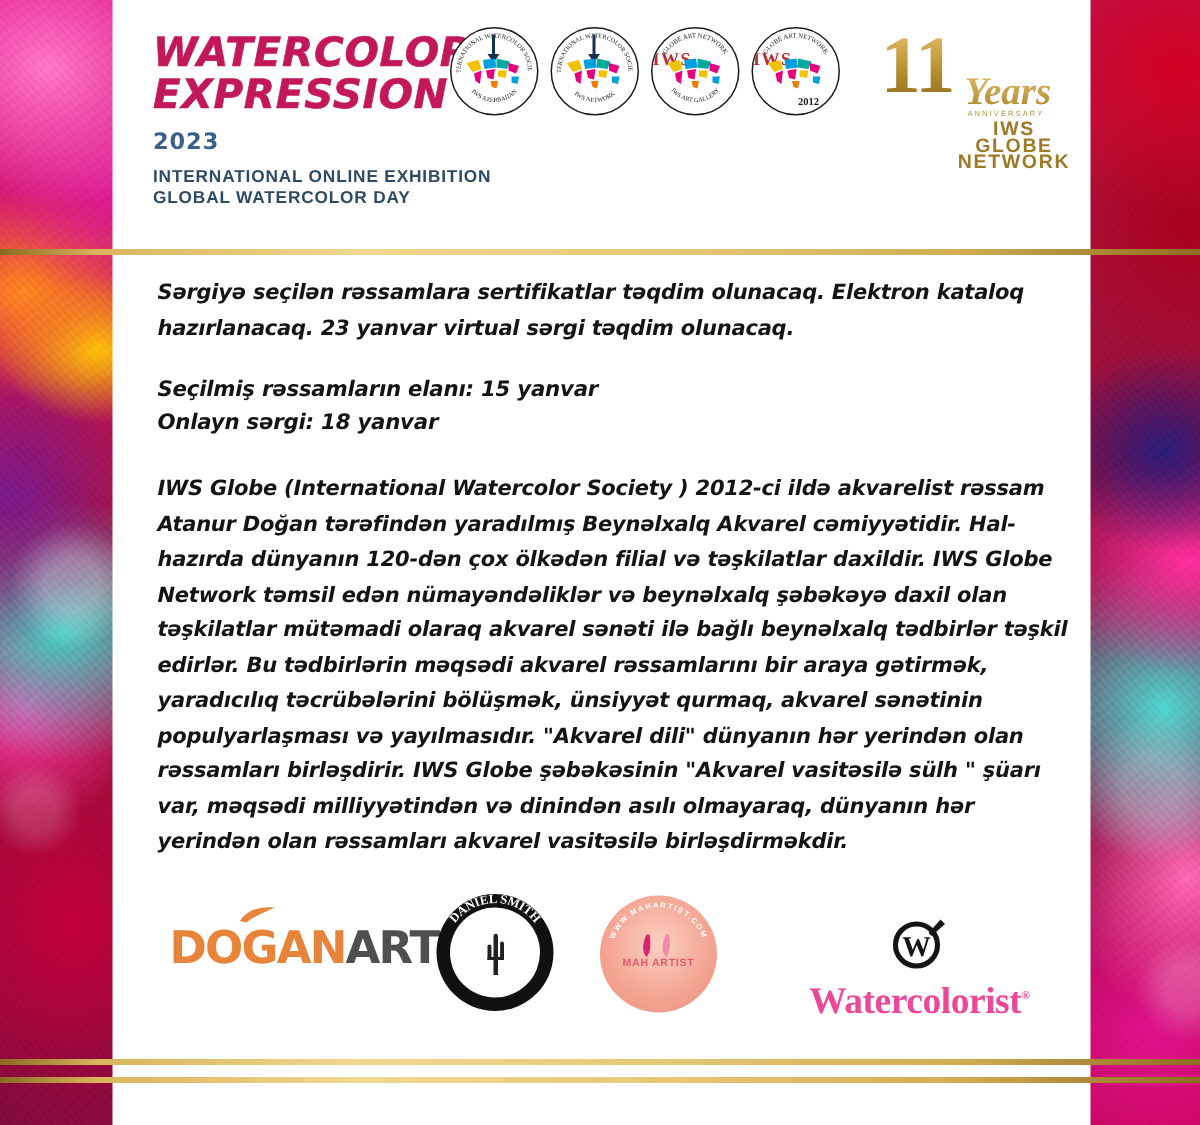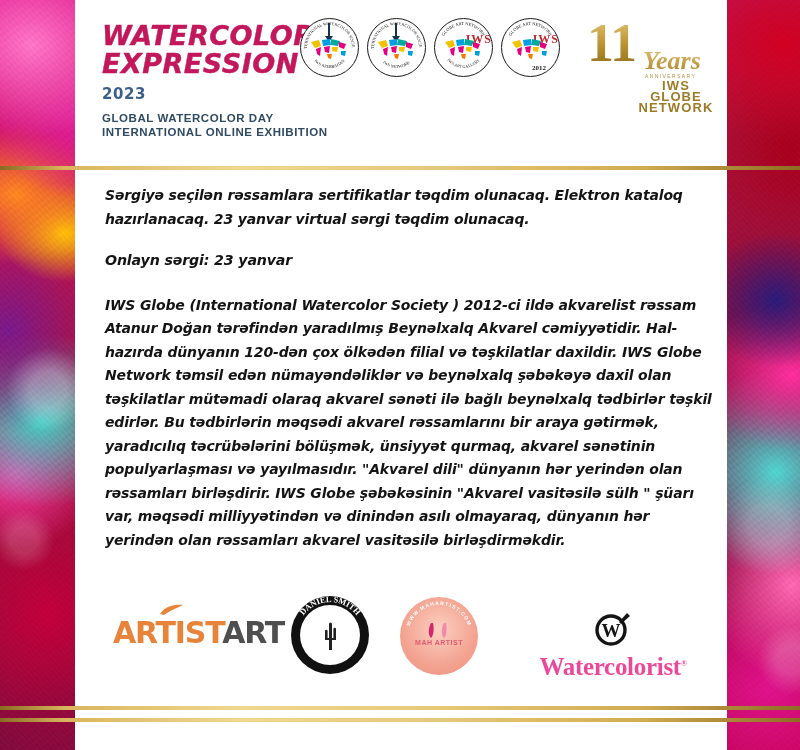--- a/index.html
+++ b/index.html
@@ -69,21 +69,21 @@
     color:#3a5f8a;margin-top:7px;letter-spacing:.6px;}
   .t-sub{font-family:"Liberation Sans", sans-serif;font-weight:700;font-size:11.5px;
     color:#2f4a63;line-height:14px;letter-spacing:.55px;margin-top:8px;text-transform:uppercase;}
 
   .iws-logos{position:absolute;left:225px;top:18px;display:flex;gap:8px;}
   .iws-badge{width:57px;height:57px;border-radius:50%;background:#fff;
     border:1.6px solid #1b1b1b;position:relative;overflow:hidden;}
   .iws-ring-text{position:absolute;inset:0;}
   .iws-ring-text svg{width:100%;height:100%;}
   .iws-map{position:absolute;left:9px;top:17px;width:39px;height:26px;}
-  .iws-word{position:absolute;left:0;right:0;top:13px;text-align:right;
+  .iws-word{position:absolute;left:0;right:0;top:13px;text-align:left;
     font-family:"Liberation Serif", serif;font-weight:700;font-size:12px;color:#c0272d;letter-spacing:1px;}
   .iws-year{position:absolute;left:17px;right:0;bottom:4px;text-align:center;
     font-family:"Liberation Serif", serif;font-weight:700;font-size:7px;color:#1b1b1b;}
   .needle{position:absolute;left:27px;top:4px;width:2px;height:15px;background:#17324f;}
   .needle:after{content:"";position:absolute;left:-3px;top:13px;border-left:4px solid transparent;
     border-right:4px solid transparent;border-top:6px solid #17324f;}
 
   .years-logo{position:absolute;left:512px;top:16px;width:120px;height:80px;}
   .yr-11{position:absolute;left:0;top:0;font-family:"Liberation Serif", serif;font-weight:700;
     font-size:54px;line-height:54px;letter-spacing:-1px;
@@ -154,22 +154,22 @@
 
   <div class="card"></div>
 
   <div class="header">
 
     <div class="title-block">
       <div class="t-main">WATERCOLOR</div>
       <div class="t-main">EXPRESSION</div>
       <div class="t-year">2023</div>
       <div class="t-sub">
+        <div>INTERNATIONAL ONLINE EXHIBITION</div>
         <div>GLOBAL WATERCOLOR DAY</div>
-        <div>INTERNATIONAL ONLINE EXHIBITION</div>
       </div>
     </div>
 
     <div class="iws-logos">
 
       <div class="iws-badge">
         <div class="iws-ring-text">
           <svg viewBox="0 0 57 57">
               <defs>
                 <path id="tp1" d="M6,28.5a22.5,22.5 0 0 1 45,0"></path>
@@ -278,32 +278,33 @@
 
   </div>
 
   <div class="gold-rule" id="rule-head"></div>
   <div class="gold-rule" id="rule-foot-1"></div>
   <div class="gold-rule" id="rule-foot-2"></div>
 
   <div class="body-wrap">
     <div class="para lead">Sərgiyə seçilən rəssamlara sertifikatlar təqdim olunacaq. Elektron kataloq hazırlanacaq. 23 yanvar virtual sərgi təqdim olunacaq.</div>
     <div class="dates">
-      <div>Onlayn sərgi: 23 yanvar</div>
+      <div>Seçilmiş rəssamların elanı: 15 yanvar</div>
+      <div>Onlayn sərgi: 18 yanvar</div>
     </div>
     <div class="para about">IWS Globe (International Watercolor Society ) 2012-ci ildə akvarelist rəssam Atanur Doğan tərəfindən yaradılmış Beynəlxalq Akvarel cəmiyyətidir. Hal-hazırda dünyanın 120-dən çox ölkədən filial və təşkilatlar daxildir. IWS Globe Network təmsil edən nümayəndəliklər və beynəlxalq şəbəkəyə daxil olan təşkilatlar mütəmadi olaraq akvarel sənəti ilə bağlı beynəlxalq tədbirlər təşkil edirlər. Bu tədbirlərin məqsədi akvarel rəssamlarını bir araya gətirmək, yaradıcılıq təcrübələrini bölüşmək, ünsiyyət qurmaq, akvarel sənətinin populyarlaşması və yayılmasıdır. "Akvarel dili" dünyanın hər yerindən olan rəssamları birləşdirir. IWS Globe şəbəkəsinin "Akvarel vasitəsilə sülh " şüarı var, məqsədi milliyyətindən və dinindən asılı olmayaraq, dünyanın hər yerindən olan rəssamları akvarel vasitəsilə birləşdirməkdir.</div>
   </div>
 
   <div class="sponsors">
 
     <div class="sp" id="sp-dogan">
       <svg class="dogan-bird" viewBox="0 0 26 13">
         <path d="M1,10 C6,2 16,0 24,1 C18,4 12,6 5,11 Z" fill="#e8833a"></path>
       </svg>
-      <div class="dogan-txt"><span class="dogan-a">ARTIST</span><span class="dogan-b">ART</span></div>
+      <div class="dogan-txt"><span class="dogan-a">DOGAN</span><span class="dogan-b">ART</span></div>
     </div>
 
     <div class="sp" id="sp-daniel">
       <div class="ds-circle">
         <div class="ds-inner"></div>
         <div class="ds-ring">
           <svg viewBox="0 0 78 78">
               <defs>
                 <path id="dtp" d="M6,39a33,33 0 0 1 66,0"></path>
                 <path id="dbt" d="M10,39a29,29 0 0 0 58,0"></path>

